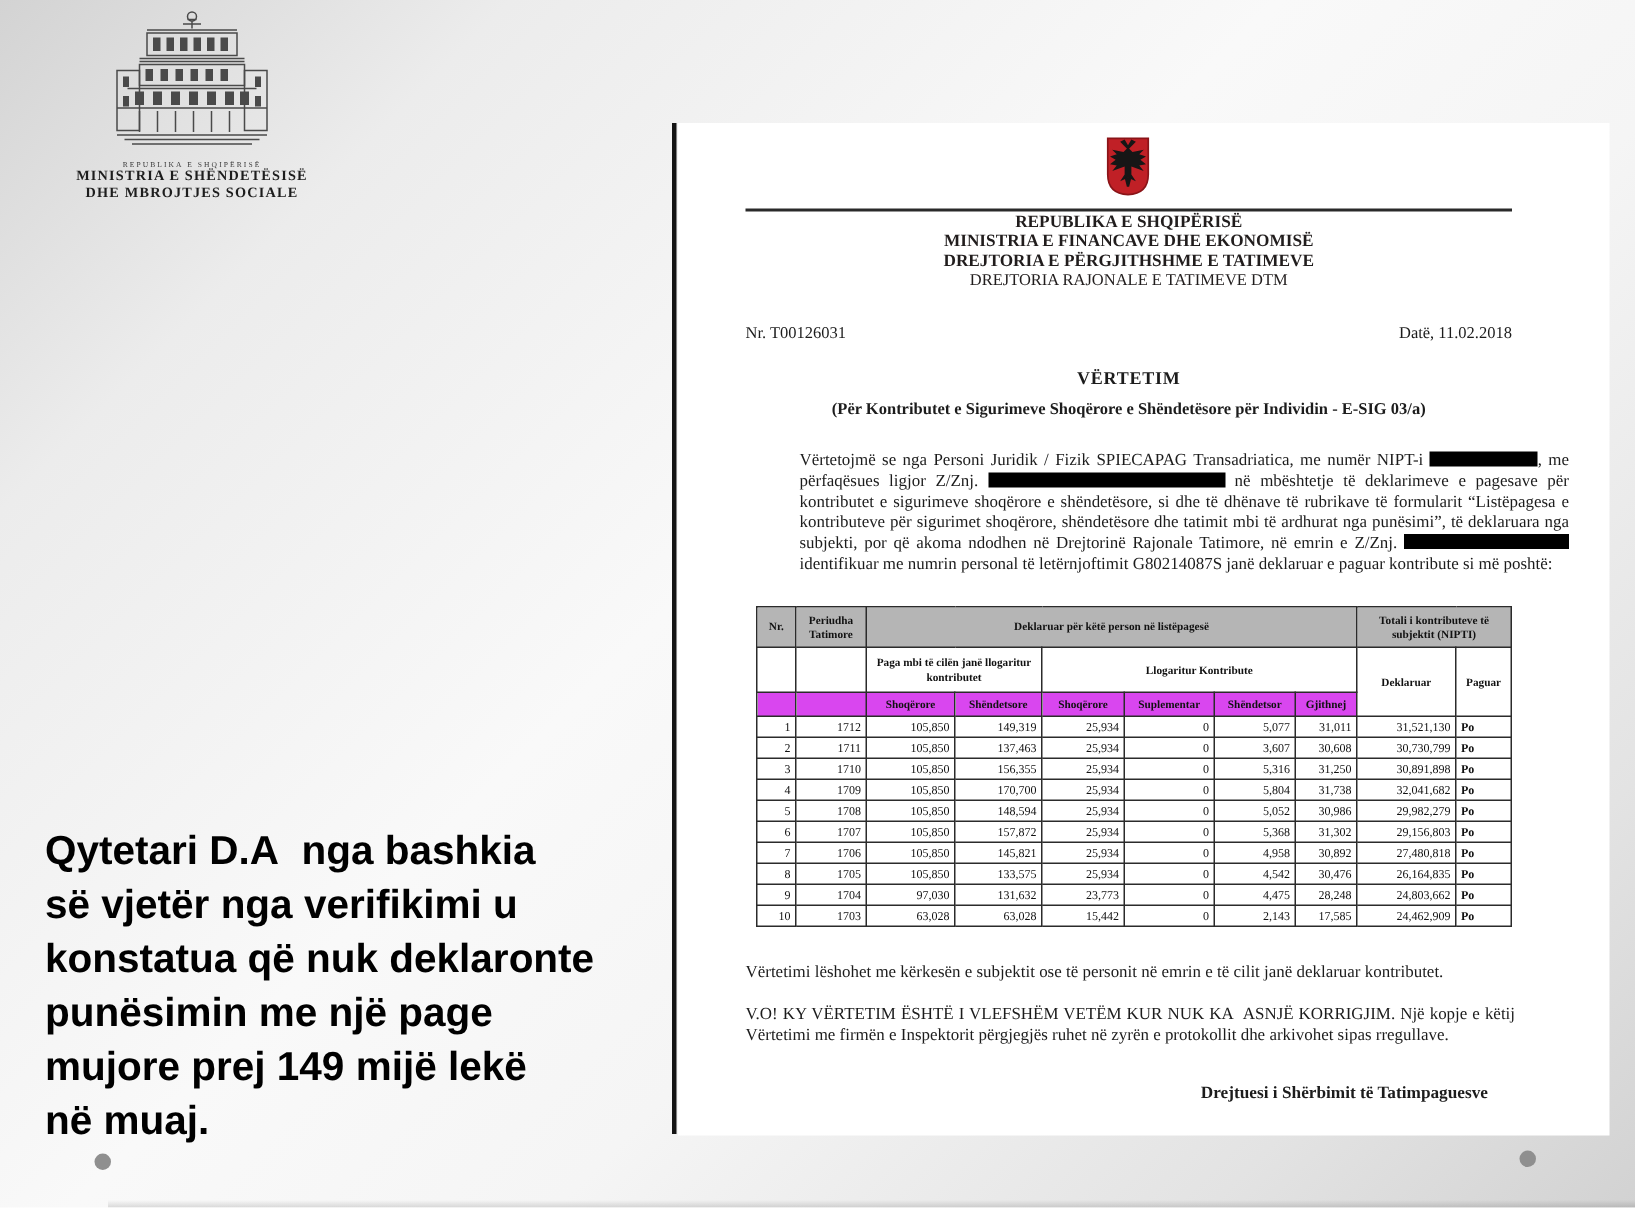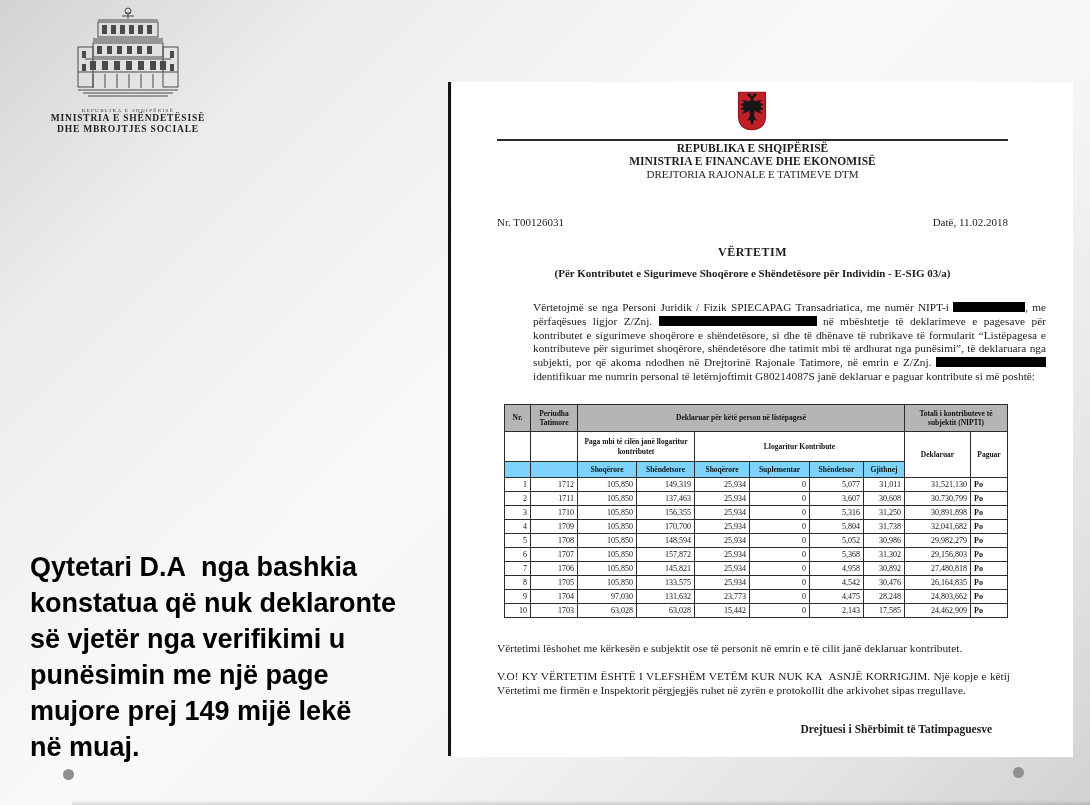--- a/index.html
+++ b/index.html
@@ -36,21 +36,21 @@
   .doc-body{position:absolute;left:45px;top:208px;width:513px;font-size:11.3px;line-height:13.7px;text-align:justify;margin-left:36px;}
   .redact{display:inline-block;height:10px;background:#000;vertical-align:-1px;}
   .r1{width:72px;}.r2{width:158px;}.r3{width:110px;}
   
   .tbl-wrap{position:absolute;left:52px;top:322px;}
   table{border-collapse:collapse;table-layout:fixed;width:503px;}
   th,td{border:1px solid #2b2b2b;overflow:hidden;}
   thead th{font-size:7.5px;font-weight:bold;line-height:1.25;text-align:center;padding:1px 2px;color:#111;}
   tr.hr1 th{background:#b5b5b5;height:24px;}
   tr.hr2 th{height:27px;background:#fff;}
-  tr.hr3 th{height:13px;background:#7dd3fc;}
+  tr.hr3 th{height:13px;background:#d946ef;}
   tbody td{font-size:8px;height:13px;text-align:right;padding:0 3px;color:#111;}
   tbody td.po{text-align:left;font-weight:bold;}
   
   .foot1{position:absolute;left:45px;top:549px;width:513px;font-size:11.3px;line-height:13.5px;}
   .foot2{position:absolute;left:45px;top:577px;width:513px;font-size:11.3px;line-height:13.5px;text-align:justify;}
   .signature{position:absolute;left:45px;top:641px;width:511px;text-align:right;padding-right:16px;
     font-size:11.5px;font-weight:bold;box-sizing:border-box;}
   
   .dot{position:absolute;width:11px;height:11px;border-radius:50%;background:#8f8f8f;}
   .dot-left{left:63px;top:769px;}
@@ -103,22 +103,22 @@
         <rect x="107" y="55" width="6" height="9"></rect>
       </g>
     </svg>
     <div class="logo-line1">REPUBLIKA E SHQIPËRISË</div>
     <div class="logo-line2">MINISTRIA E SHËNDETËSISË</div>
     <div class="logo-line3">DHE MBROJTJES SOCIALE</div>
   </div>
 
   <div class="caption">
     <span>Qytetari D.A&nbsp; nga bashkia</span>
+    <span>së vjetër nga verifikimi u</span>
     <span>konstatua që nuk deklaronte</span>
-    <span>së vjetër nga verifikimi u</span>
     <span>punësimin me një page</span>
     <span>mujore prej 149 mijë lekë</span>
     <span>në muaj.</span>
   </div>
 
   <div class="divider"></div>
 
   <div class="page">
 
     <svg class="emblem" viewBox="0 0 40 54">
@@ -126,20 +126,21 @@
       <path fill="#161616" d="M20 10 L16 14 L6 12 L10 16 L4 18 L9 21 L4 25 L10 26 L6 31 L17 27 L17 34 L13 40 L20 37 L27 40 L23 34 L23 27 L34 31 L30 26 L36 25 L31 21 L36 18 L30 16 L34 12 L24 14 Z"></path>
       <path fill="#161616" d="M20 12 L13 5 L17 3 L20 8 L23 3 L27 5 Z"></path>
       <path fill="#161616" d="M17 37 L23 37 L21 45 L19 45 Z"></path>
     </svg>
 
     <div class="doc-rule"></div>
 
     <div class="doc-header">
       <div class="h">REPUBLIKA E SHQIPËRISË</div>
       <div class="h">MINISTRIA E FINANCAVE DHE EKONOMISË</div>
+      <div class="h">DREJTORIA E PËRGJITHSHME E TATIMEVE</div>
       <div class="h4">DREJTORIA RAJONALE E TATIMEVE DTM</div>
     </div>
 
     <div class="ref-row">
       <span>Nr. T00126031</span>
       <span>Datë, 11.02.2018</span>
     </div>
 
     <div class="doc-title">VËRTETIM</div>
     <div class="doc-subtitle">(Për Kontributet e Sigurimeve Shoqërore e Shëndetësore për Individin - E-SIG 03/a)</div>

